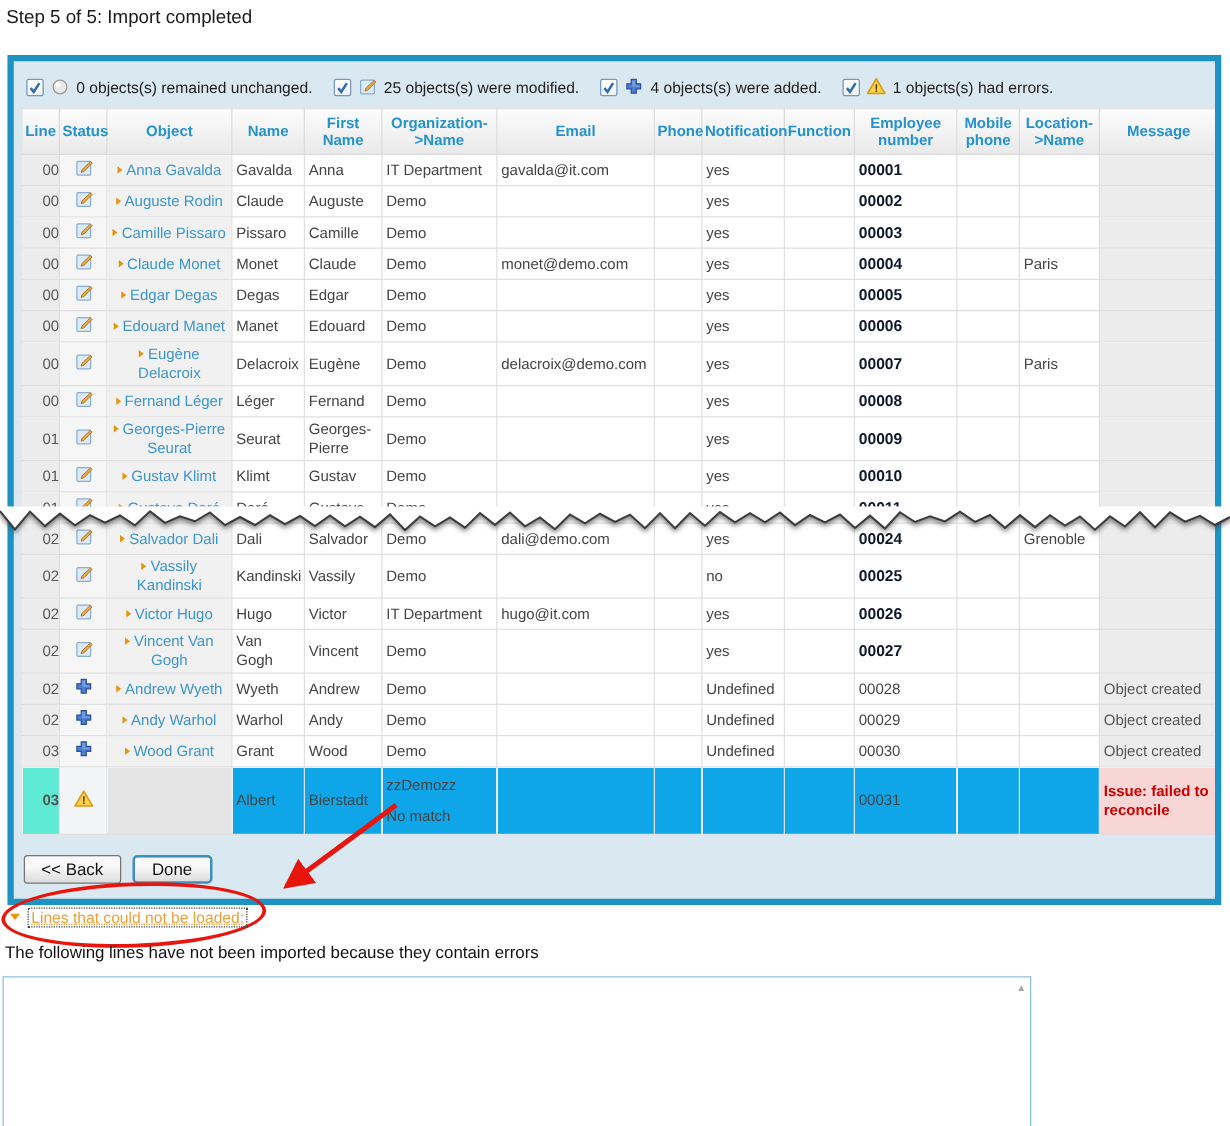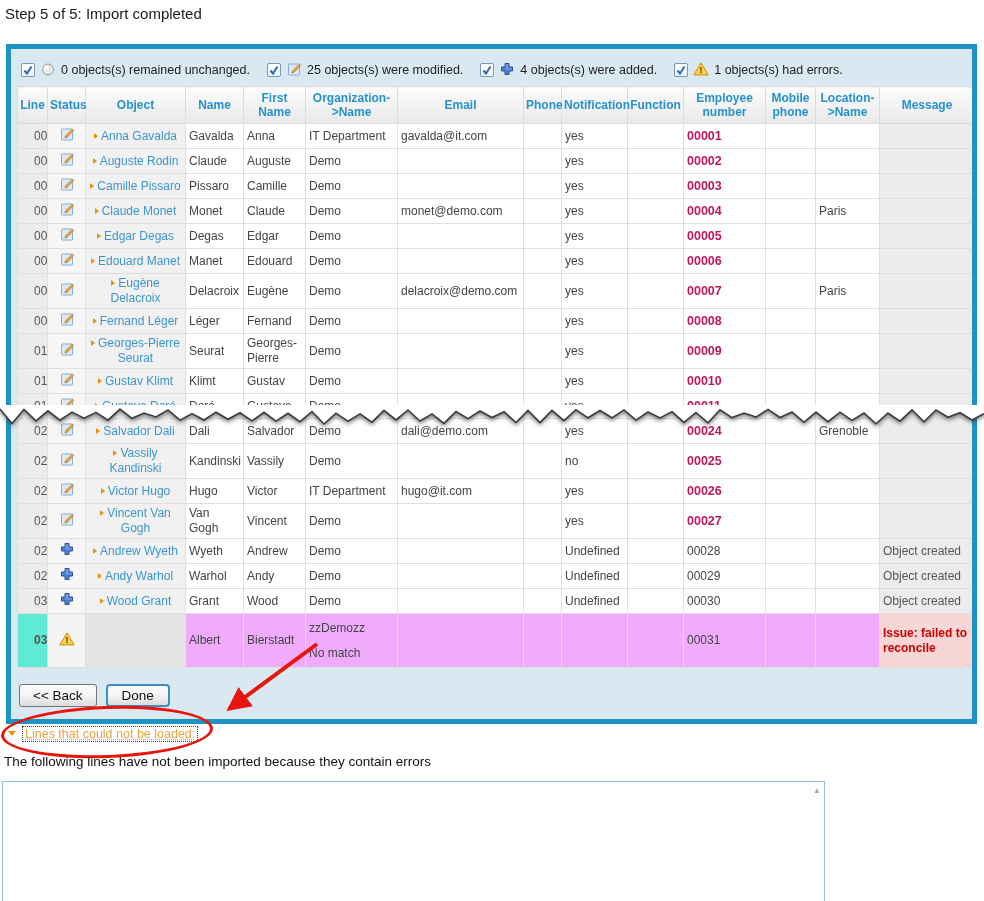--- a/index.html
+++ b/index.html
@@ -25,22 +25,22 @@
   table { border-collapse:collapse; table-layout:fixed; width:957px; margin:0 0 0 6px; background:#fff;
           font-size:12px; color:#444; }
   th { background:linear-gradient(#fcfcfc,#e9e9e9); color:#2592cc; font-weight:bold; font-size:12px;
        text-align:center; vertical-align:middle; padding:4px 2px; border:1px solid #dcdcdc; line-height:14px; }
   td { border:1px solid #dfdfdf; padding:2px 3px; vertical-align:middle; height:23px; line-height:15px;
        overflow:hidden; background:#fff; }
   td.c-line { background:#ececec; color:#555; padding-left:16px; }
   td.c-status { text-align:center; background:#f6f6f6; }
   td.c-object { background:#f1f1f1; text-align:center; }
   td.c-message { background:#ececec; color:#555; }
-  td.c-emp.bold { font-weight:bold; color:#be185d; font-size:12.5px; }
-  tr.row-error td { background:#f0abfc; height:54px; }
+  td.c-emp.bold { font-weight:bold; color:#0f172a; font-size:12.5px; }
+  tr.row-error td { background:#0ea5e9; height:54px; }
   tr.row-error td.c-line { background:#5eead4;font-weight:bold; }
   tr.row-error td.c-status { background:#f2f4f6; }
   tr.row-error td.c-object { background:#e4e4e4; }
   tr.row-error td.c-message { background:#f9d6d6; color:#cc0000; font-weight:bold; }
   .org-note { margin-top:10px; }
   .obj-link { color:#3d95cc; text-decoration:none; cursor:pointer; }
   .arr-r { display:inline-block; width:0; height:0; border-left:4px solid #e8930c;
            border-top:3.5px solid transparent; border-bottom:3.5px solid transparent; margin-right:3px; vertical-align:1px;}
   .arr-d { display:inline-block; width:0; height:0; border-top:5px solid #e8930c;
            border-left:4px solid transparent; border-right:4px solid transparent; margin-right:6px; vertical-align:2px;}

